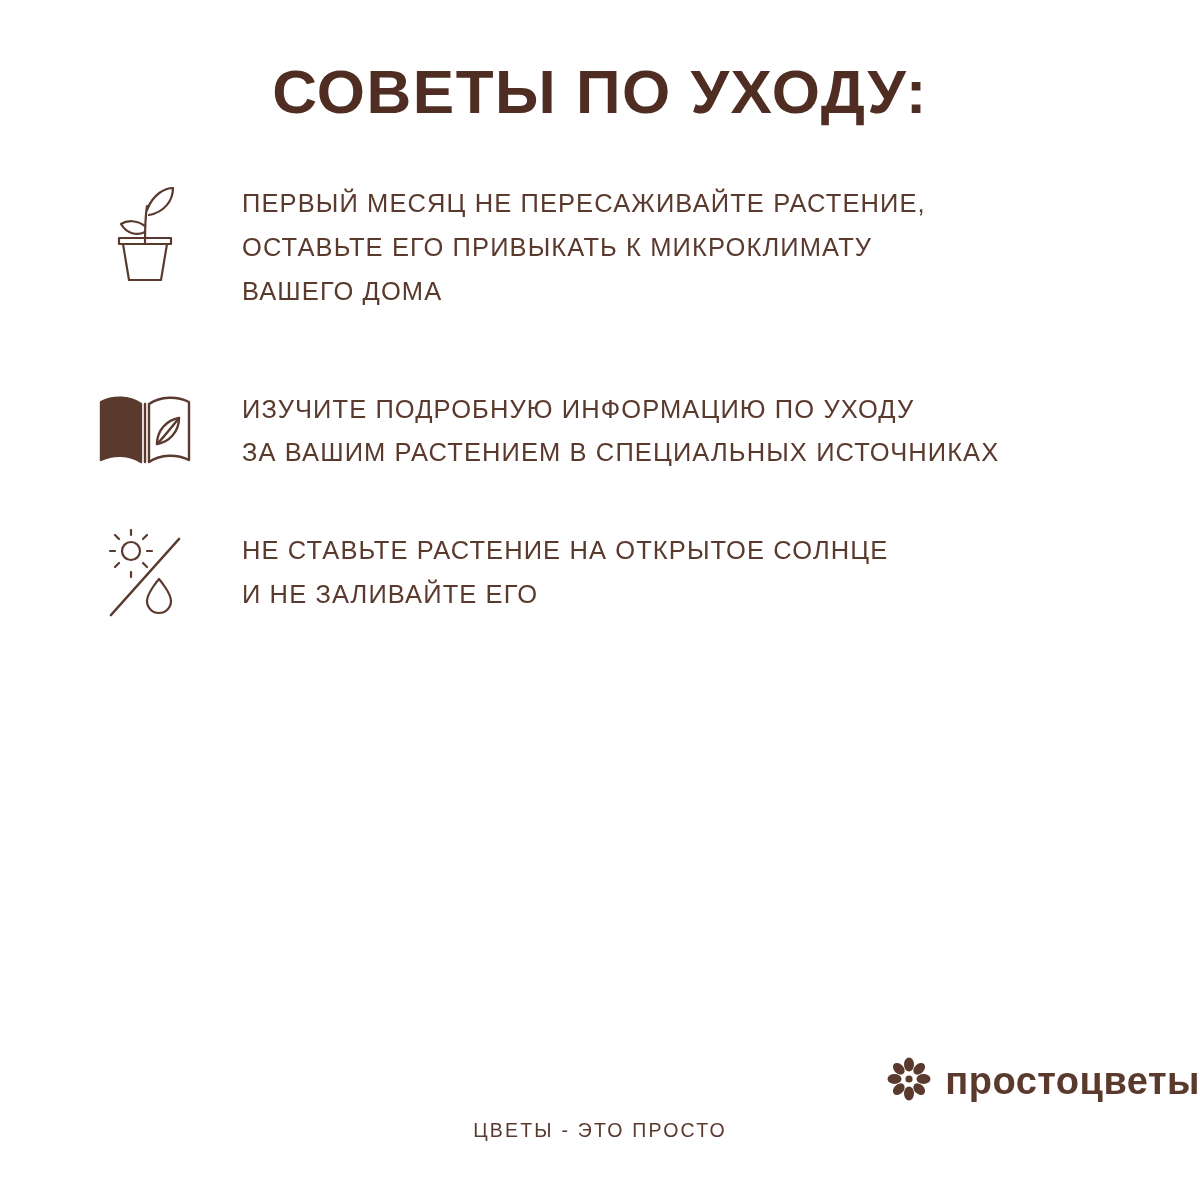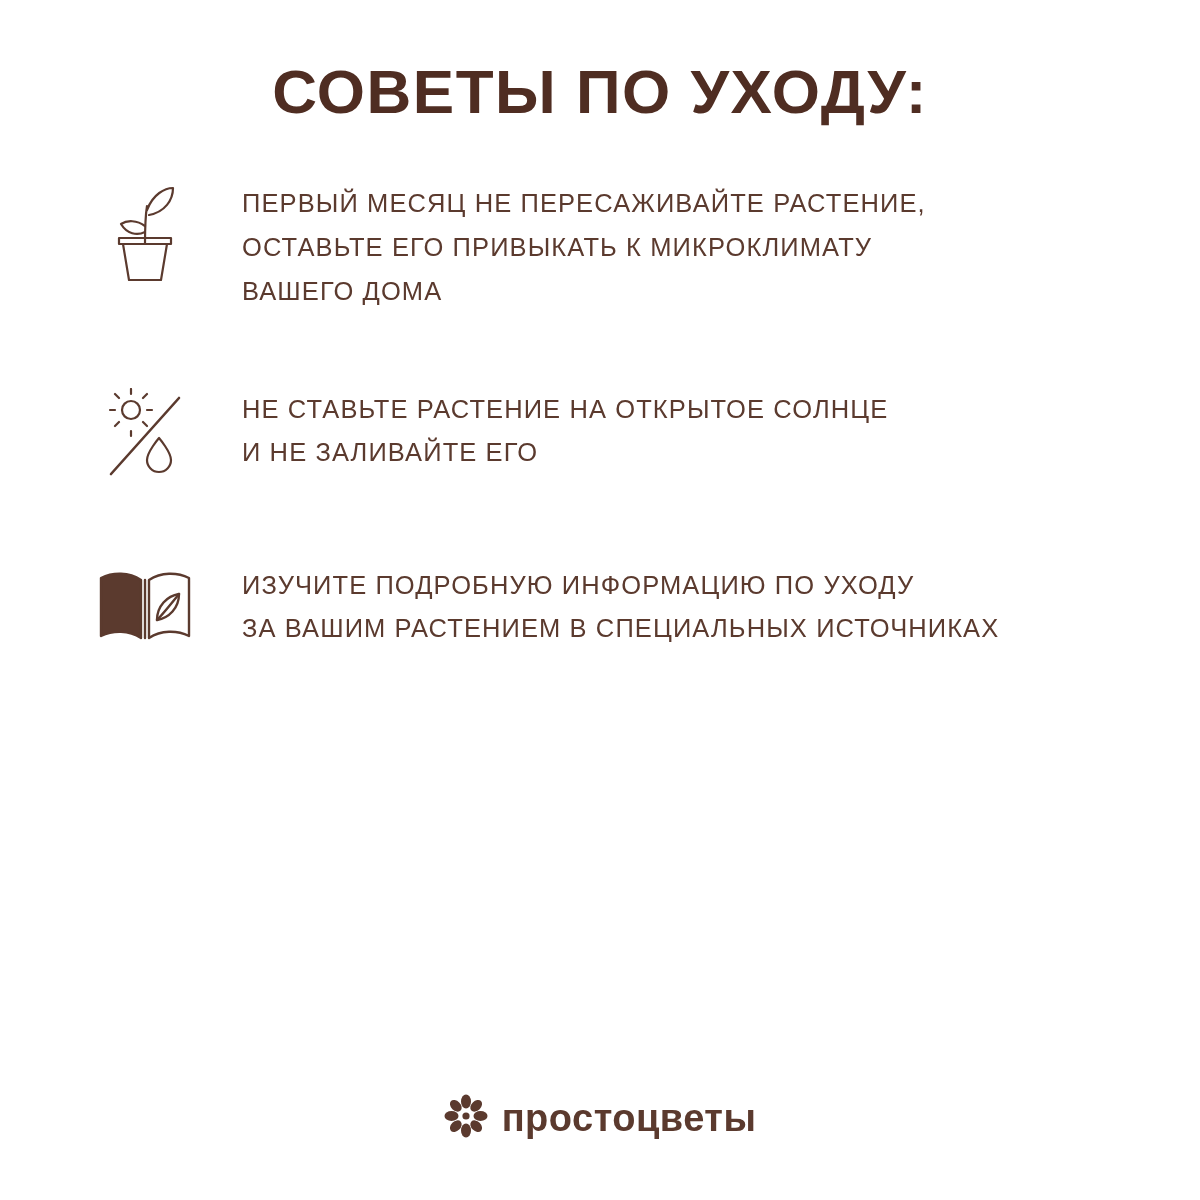--- a/index.html
+++ b/index.html
@@ -80,21 +80,21 @@
   .footer {
     position: absolute;
     left: 0;
     bottom: 58px;
     width: 1200px;
     text-align: center;
   }
   .brand-row {
     display: flex;
     align-items: center;
-    justify-content: center;
+    justify-content: flex-end;
     gap: 14px;
   }
   .brand-name {
     font-size: 38px;
     font-weight: bold;
     letter-spacing: 0.5px;
     color: #5b3a2e;
     line-height: 1;
   }
   .brand-tagline {
@@ -126,53 +126,53 @@
           <path d="M44 28 C50 12 62 6 70 6 C70 18 62 30 46 33"></path>
 
           <path d="M42 44 C34 38 24 38 18 42 C24 52 34 54 42 50"></path>
         </svg>
       </div>
       <div class="tip-text">ПЕРВЫЙ МЕСЯЦ НЕ ПЕРЕСАЖИВАЙТЕ РАСТЕНИЕ,
 ОСТАВЬТЕ ЕГО ПРИВЫКАТЬ К МИКРОКЛИМАТУ
 ВАШЕГО ДОМА</div>
     </div>
 
-    <div class="tip row-2">
-      <div class="tip-icon">
-        <svg width="88" height="96" viewBox="0 0 88 96" fill="none" stroke="#5b3a2e" stroke-width="2.2" stroke-linecap="round" stroke-linejoin="round">
-
-          <circle cx="30" cy="22" r="9"></circle>
-          <path d="M30 6 v-5 M30 43 v5 M14 22 h-5 M46 22 h5
-                   M18 10 l-4 -4 M42 34 l4 4 M42 10 l4 -4 M18 34 l-4 4"></path>
-
-          <path d="M58 50 C58 50 46 64 46 72 a12 12 0 0 0 24 0 C70 64 58 50 58 50 z"></path>
-
-          <path d="M10 86 L78 10" stroke-width="2.6"></path>
-        </svg>
-      </div>
-      <div class="tip-text">НЕ СТАВЬТЕ РАСТЕНИЕ НА ОТКРЫТОЕ СОЛНЦЕ
-И НЕ ЗАЛИВАЙТЕ ЕГО</div>
-    </div>
-
     <div class="tip row-3">
       <div class="tip-icon">
         <svg width="100" height="86" viewBox="0 0 100 86" fill="none" stroke="#5b3a2e" stroke-width="2.4" stroke-linecap="round" stroke-linejoin="round">
 
           <path d="M6 14 C18 8 34 8 46 16 L46 74 C34 66 18 66 6 72 z" fill="#5b3a2e" stroke="#5b3a2e"></path>
 
           <path d="M94 14 C82 8 66 8 54 16 L54 74 C66 66 82 66 94 72 z"></path>
 
           <path d="M50 16 L50 74"></path>
 
           <path d="M62 56 C62 42 72 32 84 30 C84 44 74 54 62 56 z"></path>
           <path d="M62 56 C68 50 76 40 84 30"></path>
         </svg>
       </div>
       <div class="tip-text">ИЗУЧИТЕ ПОДРОБНУЮ ИНФОРМАЦИЮ ПО УХОДУ
 ЗА ВАШИМ РАСТЕНИЕМ В СПЕЦИАЛЬНЫХ ИСТОЧНИКАХ</div>
+    </div>
+
+    <div class="tip row-2">
+      <div class="tip-icon">
+        <svg width="88" height="96" viewBox="0 0 88 96" fill="none" stroke="#5b3a2e" stroke-width="2.2" stroke-linecap="round" stroke-linejoin="round">
+
+          <circle cx="30" cy="22" r="9"></circle>
+          <path d="M30 6 v-5 M30 43 v5 M14 22 h-5 M46 22 h5
+                   M18 10 l-4 -4 M42 34 l4 4 M42 10 l4 -4 M18 34 l-4 4"></path>
+
+          <path d="M58 50 C58 50 46 64 46 72 a12 12 0 0 0 24 0 C70 64 58 50 58 50 z"></path>
+
+          <path d="M10 86 L78 10" stroke-width="2.6"></path>
+        </svg>
+      </div>
+      <div class="tip-text">НЕ СТАВЬТЕ РАСТЕНИЕ НА ОТКРЫТОЕ СОЛНЦЕ
+И НЕ ЗАЛИВАЙТЕ ЕГО</div>
     </div>
 
 
   </div>
 
   <div class="footer">
     <div class="brand-row">
       <span>
         <svg width="44" height="44" viewBox="0 0 44 44" fill="#5b3a2e">
           <g>
@@ -184,15 +184,16 @@
             <ellipse cx="32.2" cy="32.2" rx="6.8" ry="4.8" transform="rotate(45 32.2 32.2)"></ellipse>
             <ellipse cx="32.2" cy="11.8" rx="6.8" ry="4.8" transform="rotate(-45 32.2 11.8)"></ellipse>
             <ellipse cx="11.8" cy="32.2" rx="6.8" ry="4.8" transform="rotate(-45 11.8 32.2)"></ellipse>
             <circle cx="22" cy="22" r="6.4" fill="#ffffff"></circle>
             <circle cx="22" cy="22" r="3.6"></circle>
           </g>
         </svg>
       </span>
       <span class="brand-name">простоцветы</span>
     </div>
+    <div class="brand-tagline">ЦВЕТЫ - ЭТО ПРОСТО</div>
   </div>
 
 </div>
 
 </body></html>

